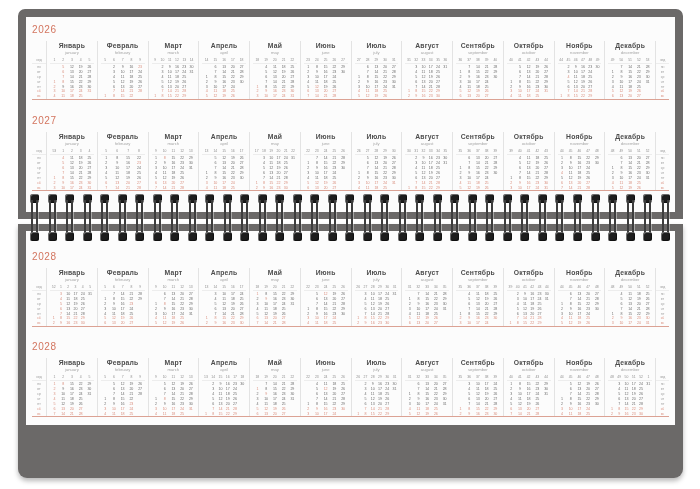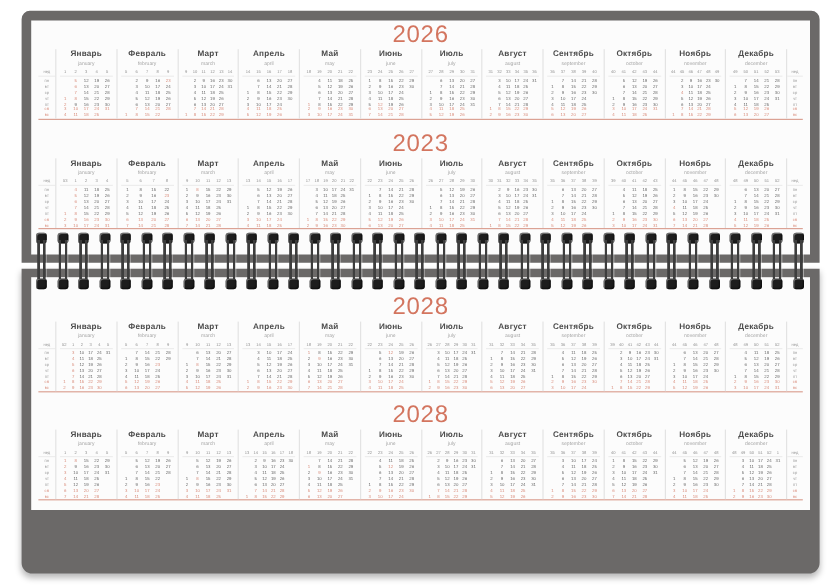--- a/index.html
+++ b/index.html
@@ -19,21 +19,21 @@
     position:absolute;left:18px;top:224px;width:665px;height:254px;
     background:var(--frame);border-radius:0 0 9px 9px;
     box-shadow:0 3px 5px rgba(0,0,0,.28);
   }
   .paper-bottom{
     position:absolute;left:8px;right:8px;top:7px;height:194px;background:var(--paper);
   }
   .page-content{padding:0 6px;}
   
   .year-title{
-    margin:0;text-align:center;font-weight:400;font-size:20px;line-height:15px;
+    margin:0;text-align:left;font-weight:400;font-size:10px;line-height:15px;
     color:var(--accent);letter-spacing:.6px;
   }
   #page-0 .year-block:first-child .year-title{margin:5px 0 4px;}
   #page-0 .year-block:last-child  .year-title{margin:13px 0 4px;}
   #page-1 .year-block:first-child .year-title{margin:18px 0 4px;}
   #page-1 .year-block:last-child  .year-title{margin:12px 0 4px;}
   .cal-row{display:flex;align-items:stretch;border-bottom:1px solid #dba294;}
   
   .wk-col{width:14px;flex:none;padding-top:16px;box-sizing:border-box;}
   .wk-col.right{border-left:1px solid #e3e3e3;}
@@ -721,21 +721,21 @@
               <div class="wk-lab">вт</div>
               <div class="wk-lab">ср</div>
               <div class="wk-lab">чт</div>
               <div class="wk-lab">пт</div>
               <div class="wk-lab red">сб</div>
               <div class="wk-lab red">вс</div>
             </div>
           </div>
         </section>
         <section class="year-block">
-          <h2 class="year-title">2023</h2>
+          <h2 class="year-title">2027</h2>
           <div class="cal-row">
             <div class="wk-col">
               <div class="wk-head">нед</div>
               <div class="wk-lab">пн</div>
               <div class="wk-lab">вт</div>
               <div class="wk-lab">ср</div>
               <div class="wk-lab">чт</div>
               <div class="wk-lab">пт</div>
               <div class="wk-lab red">сб</div>
               <div class="wk-lab red">вс</div>

